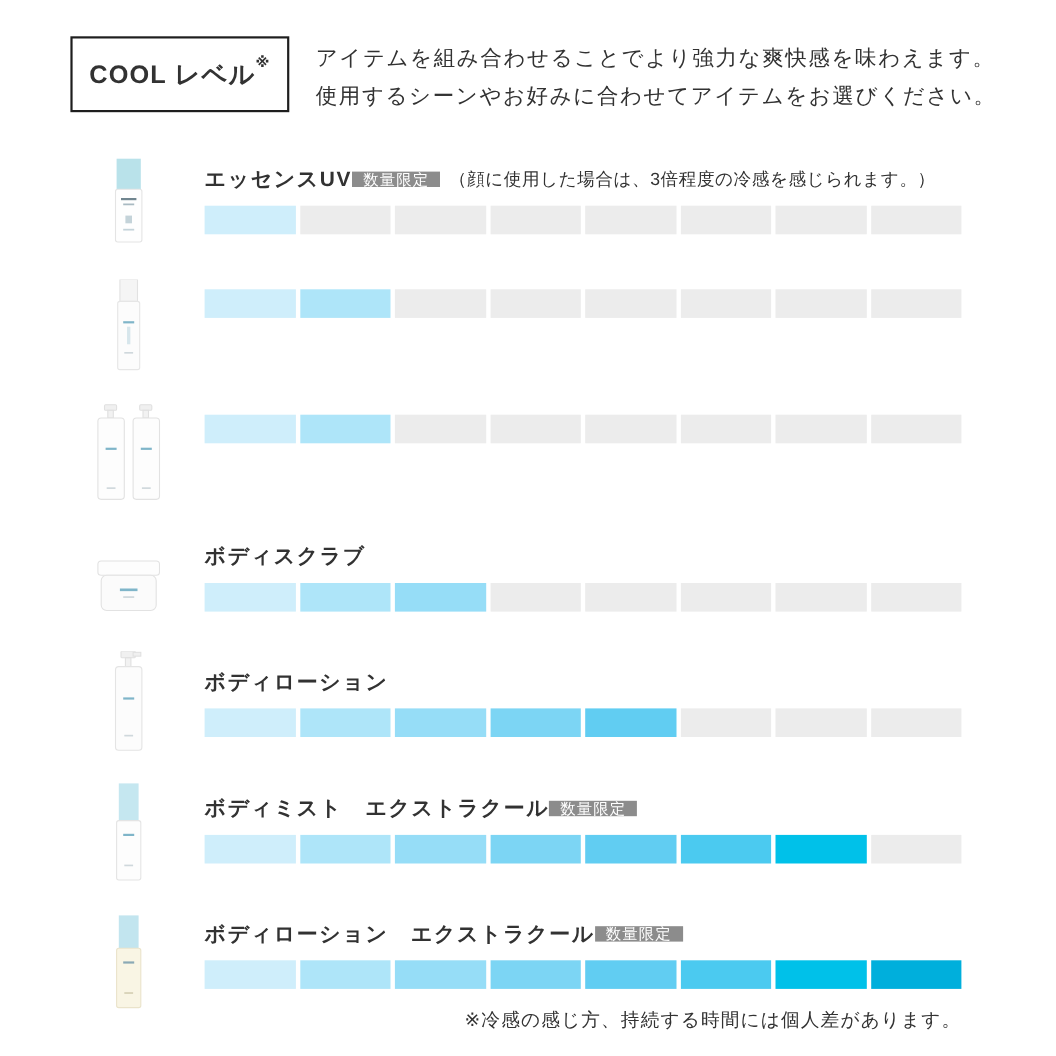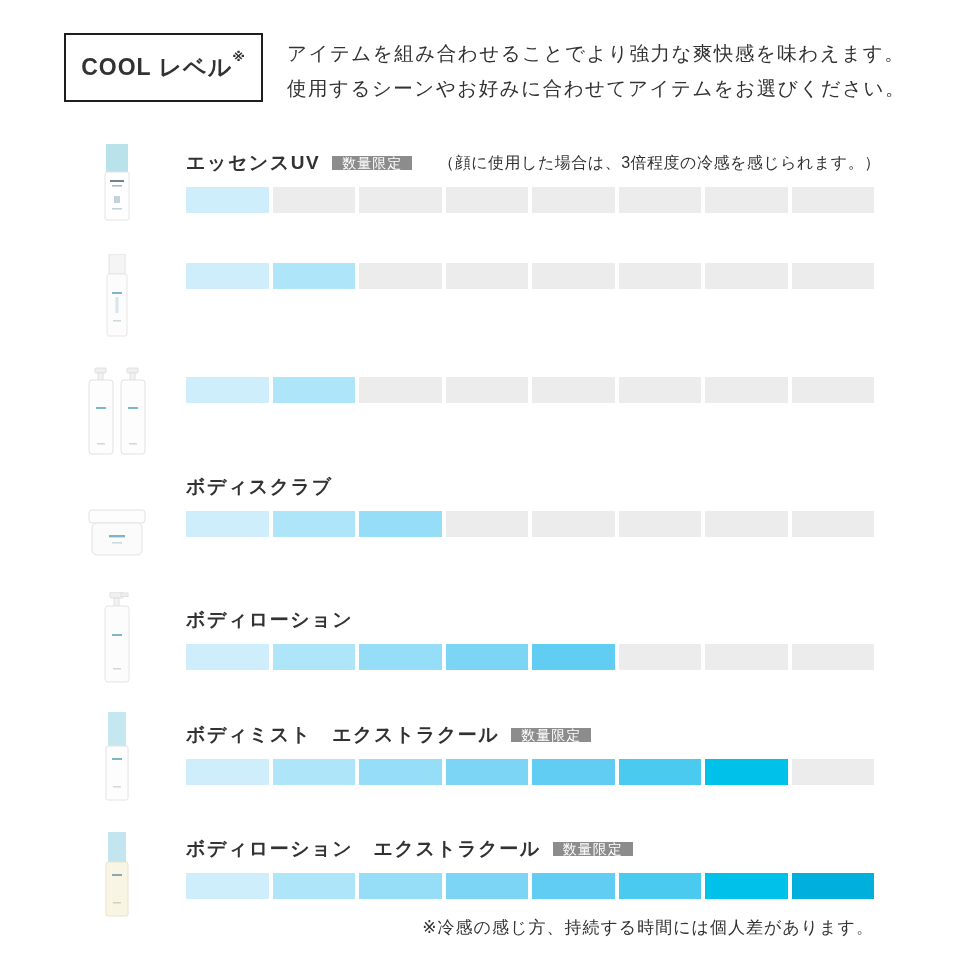--- a/index.html
+++ b/index.html
@@ -16,24 +16,24 @@
   }
   .cool-box .label{font-size:23px;font-weight:700;letter-spacing:1px;white-space:nowrap;}
   .cool-box sup{font-size:13px;font-weight:700;vertical-align:top;line-height:1;position:relative;top:-2px;}
   .header-desc{left:287px;top:36px;font-size:19.5px;line-height:35px;letter-spacing:1.5px;}
   
   .row{left:186px;width:688px;}
   .row-head{display:flex;align-items:center;height:28px;margin-bottom:10px;}
   .title{font-size:19px;font-weight:600;letter-spacing:1.5px;white-space:nowrap;}
   .badge{
     background:#8c8c8c;color:#ffffff;font-size:14px;letter-spacing:1px;
-    padding:0 10px;margin-left:12px;line-height:1;white-space:nowrap;
+    padding:0 10px;margin-left:0;line-height:1;white-space:nowrap;
   }
   .badge:empty{display:none;}
-  .note{font-size:16px;letter-spacing:0.5px;margin-left:26px;white-space:nowrap;}
+  .note{font-size:16px;letter-spacing:0.5px;margin-left:8px;white-space:nowrap;}
   .note:empty{display:none;}
   .bar{display:flex;gap:4px;height:26px;width:688px;}
   .seg{flex:1;}
   
   .product-img{display:block;}
   
   .footnote{right:86px;top:916px;font-size:17px;letter-spacing:1px;text-align:center;}
 </style>
 </head>
 <body>
@@ -143,21 +143,21 @@
       <span class="seg" style="background: rgb(174, 229, 249);"></span>
       <span class="seg" style="background: rgb(236, 236, 236);"></span>
       <span class="seg" style="background: rgb(236, 236, 236);"></span>
       <span class="seg" style="background: rgb(236, 236, 236);"></span>
       <span class="seg" style="background: rgb(236, 236, 236);"></span>
       <span class="seg" style="background: rgb(236, 236, 236);"></span>
       <span class="seg" style="background: rgb(236, 236, 236);"></span>
     </div>
 </div>
 
-<div class="abs row" style="top:473px">
+<div class="abs row" style="top:492px">
   <div class="row-head">
     <span class="title">ボディスクラブ</span>
   </div>
   <div class="bar">
       <span class="seg" style="background: rgb(207, 238, 251);"></span>
       <span class="seg" style="background: rgb(174, 229, 249);"></span>
       <span class="seg" style="background: rgb(150, 221, 247);"></span>
       <span class="seg" style="background: rgb(236, 236, 236);"></span>
       <span class="seg" style="background: rgb(236, 236, 236);"></span>
       <span class="seg" style="background: rgb(236, 236, 236);"></span>

